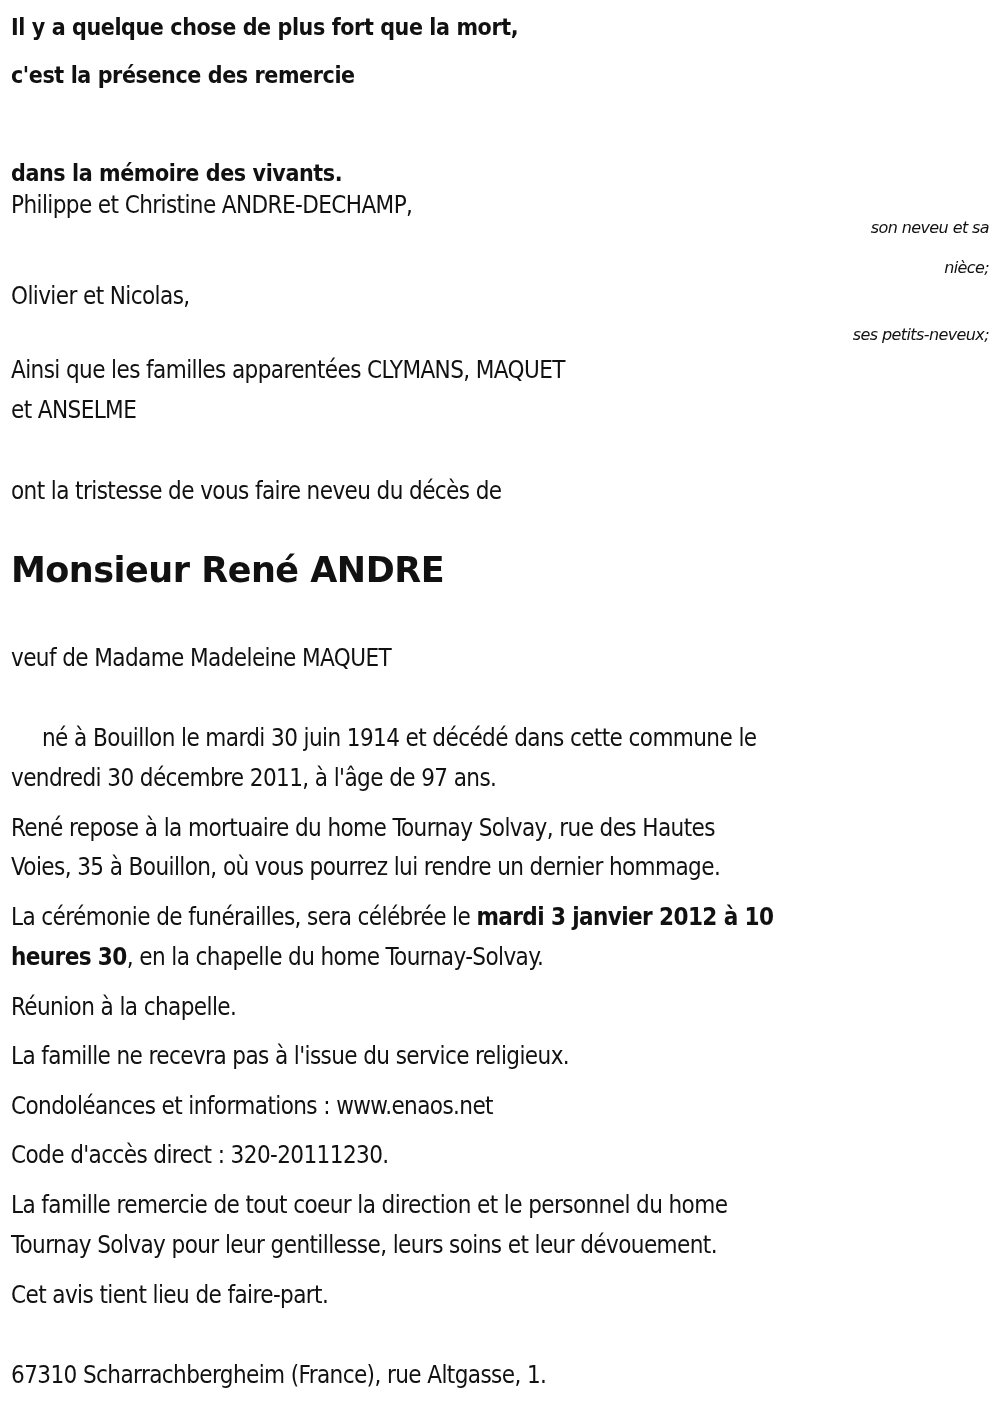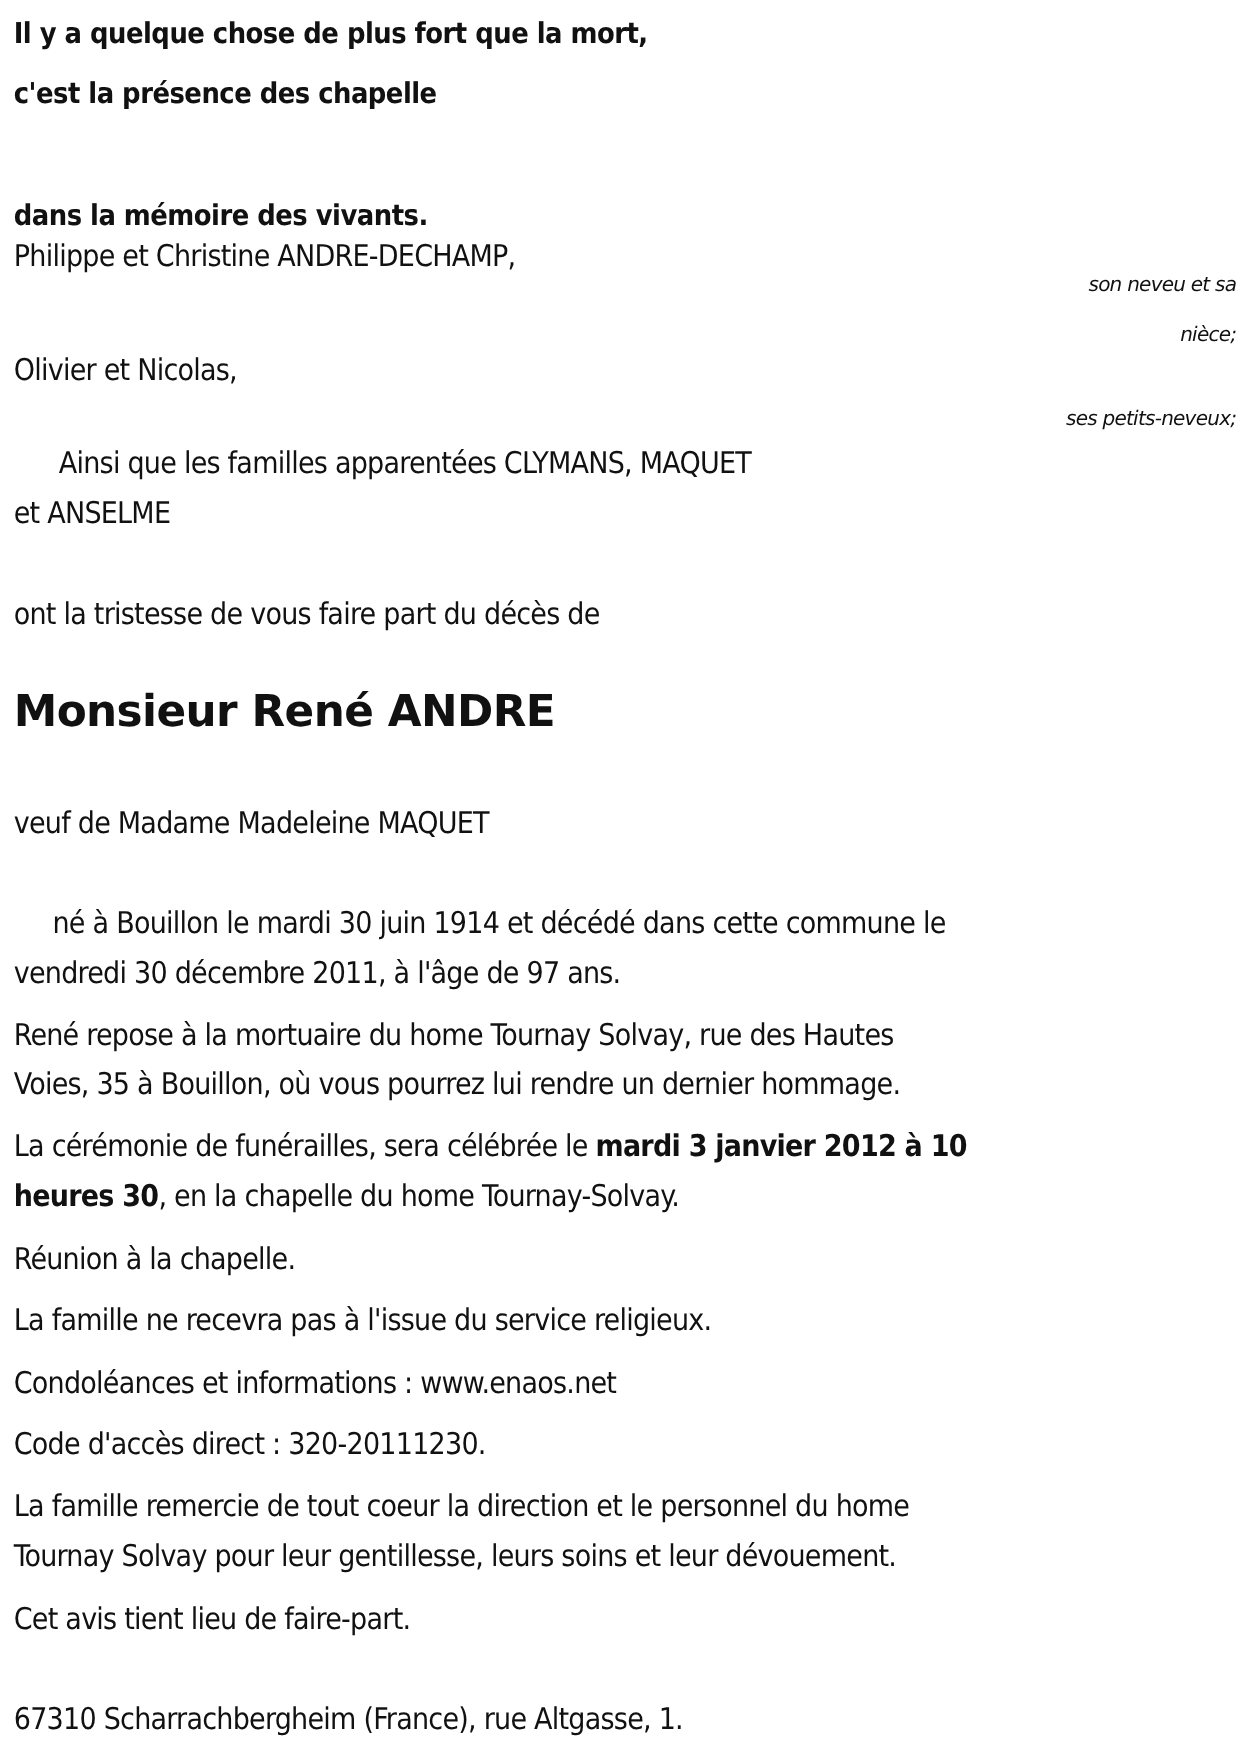--- a/index.html
+++ b/index.html
@@ -48,34 +48,34 @@
       line-height: 40px;
       letter-spacing: -0.5px;
       white-space: nowrap;
     }
     b { font-weight: bold; }
   </style>
 </head>
 <body>
 
 <div class="line quote" style="top:12px;">Il y a quelque chose de plus fort que la mort,</div>
-<div class="line quote" style="top:60px;">c'est la présence des chapelle</div>
+<div class="line quote" style="top:60px;">c'est la présence des remercie</div>
 <div class="line quote" style="top:110px;margin-top:48px;">dans la mémoire des vivants.</div>
 
 <div class="line" style="top:190px;">Philippe et Christine ANDRE-DECHAMP,</div>
 <div class="right" style="top:213px;">son neveu et sa</div>
 <div class="right" style="top:253px;">nièce;</div>
 
 <div class="line" style="top:281px;">Olivier et Nicolas,</div>
 <div class="right" style="top:320px;">ses petits-neveux;</div>
 
-<div class="line" style="top:355px;margin-left:36px;">Ainsi que les familles apparentées CLYMANS, MAQUET</div>
+<div class="line" style="top:355px;">Ainsi que les familles apparentées CLYMANS, MAQUET</div>
 <div class="line" style="top:395px;">et ANSELME</div>
 
-<div class="line" style="top:476px;">ont la tristesse de vous faire part du décès de</div>
+<div class="line" style="top:476px;">ont la tristesse de vous faire neveu du décès de</div>
 
 <div class="title" style="top:550px;">Monsieur René ANDRE</div>
 <div class="line" style="top:643px;">veuf de Madame Madeleine MAQUET</div>
 
 <div class="line" style="top:723px;margin-left:31px;">né à Bouillon le mardi 30 juin 1914 et décédé dans cette commune le</div>
 <div class="line" style="top:763px;">vendredi 30 décembre 2011, à l'âge de 97 ans.</div>
 
 <div class="line" style="top:813px;">René repose à la mortuaire du home Tournay Solvay, rue des Hautes</div>
 <div class="line" style="top:852px;">Voies, 35 à Bouillon, où vous pourrez lui rendre un dernier hommage.</div>
 

